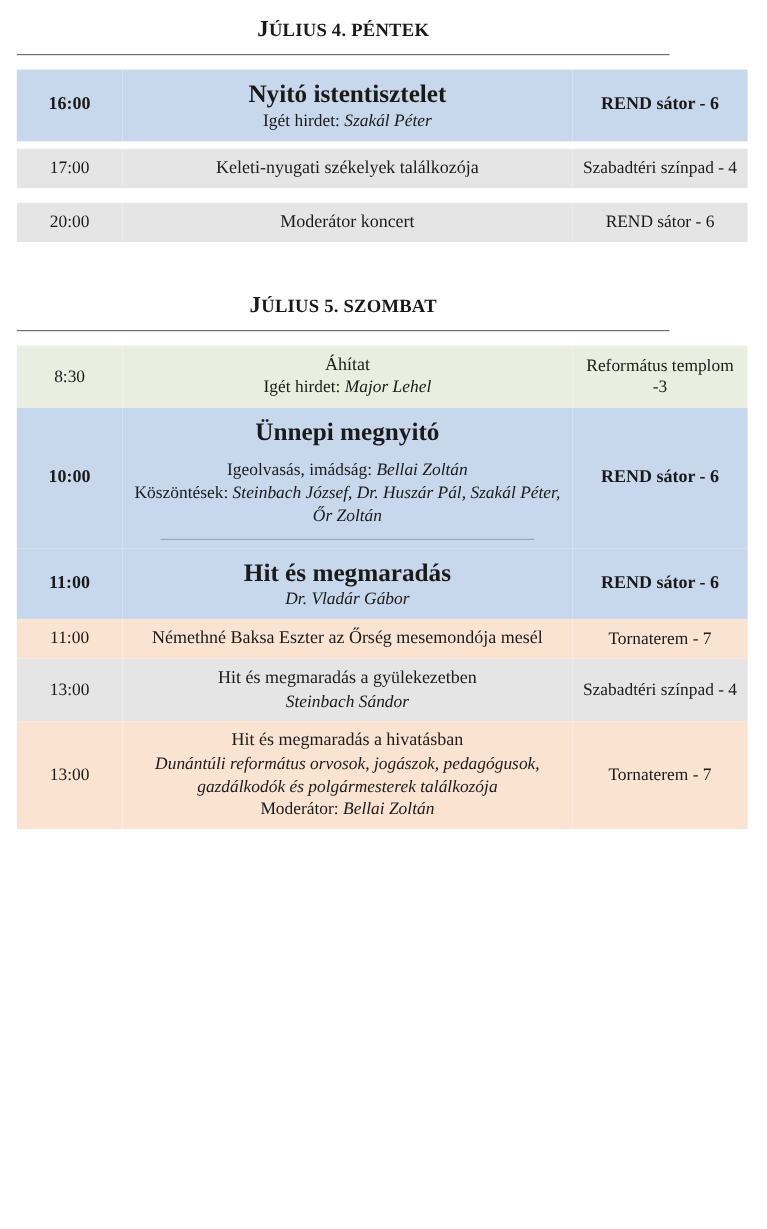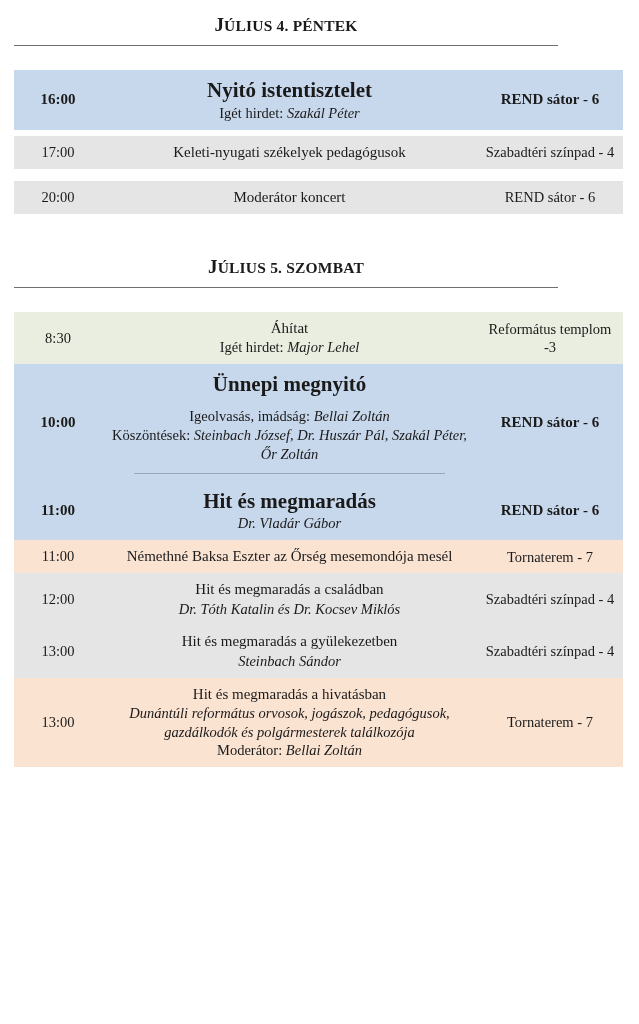--- a/index.html
+++ b/index.html
@@ -30,21 +30,21 @@
     border-bottom: 1.3px solid #6f6f6f;
     margin: 0 0 0 0;
   }
   .day-header .small-caps {
     font-size: 15.5px;
   }
   .sched {
     width: 100%;
     border-collapse: collapse;
     table-layout: fixed;
-    margin-top: 24px;
+    margin-top: 12px;
     padding-left: 11px;
   }
   .sched td {
     vertical-align: middle;
     padding: 7px 6px;
     border: none;
   }
   .col-time { width: 88px; text-align: center; }
   .col-main { width: 375px; text-align: center; }
   .col-place { width: 146px; text-align: center; }
@@ -126,21 +126,21 @@
 
       <tr class="spacer-row">
           <td colspan="3"></td>
         </tr>
 
       <tr class="row-green">
         <td class="col-time block-pad-md">
           <div class="time">17:00</div>
         </td>
         <td class="col-main block-pad-md">
-          <div class="main-title">Keleti-nyugati székelyek pedagógusok</div>
+          <div class="main-title">Keleti-nyugati székelyek találkozója</div>
         </td>
         <td class="col-place block-pad-md">
           <div class="place">Szabadtéri színpad - 4</div>
         </td>
       </tr>
 
       <tr class="spacer-row">
           <td colspan="3"></td>
         </tr>
 
@@ -228,32 +228,20 @@
           <div class="time">11:00</div>
         </td>
         <td class="col-main block-pad-md">
           <div class="main-title">Némethné Baksa Eszter az Őrség mesemondója mesél</div>
         </td>
         <td class="col-place block-pad-md">
           <div class="place">Tornaterem - 7</div>
         </td>
       </tr>
 
-      <tr class="row-green">
-        <td class="col-time block-pad-md">
-          <div class="time">12:00</div>
-        </td>
-        <td class="col-main block-pad-md">
-          <div class="main-title">Hit és megmaradás a családban</div>
-          <div class="main-sub ital">Dr. Tóth Katalin és Dr. Kocsev Miklós</div>
-        </td>
-        <td class="col-place block-pad-md">
-          <div class="place">Szabadtéri színpad - 4</div>
-        </td>
-      </tr>
 
       <tr class="row-green">
         <td class="col-time block-pad-md">
           <div class="time">13:00</div>
         </td>
         <td class="col-main block-pad-md">
           <div class="main-title">Hit és megmaradás a gyülekezetben</div>
           <div class="main-sub ital">Steinbach Sándor</div>
         </td>
         <td class="col-place block-pad-md">

